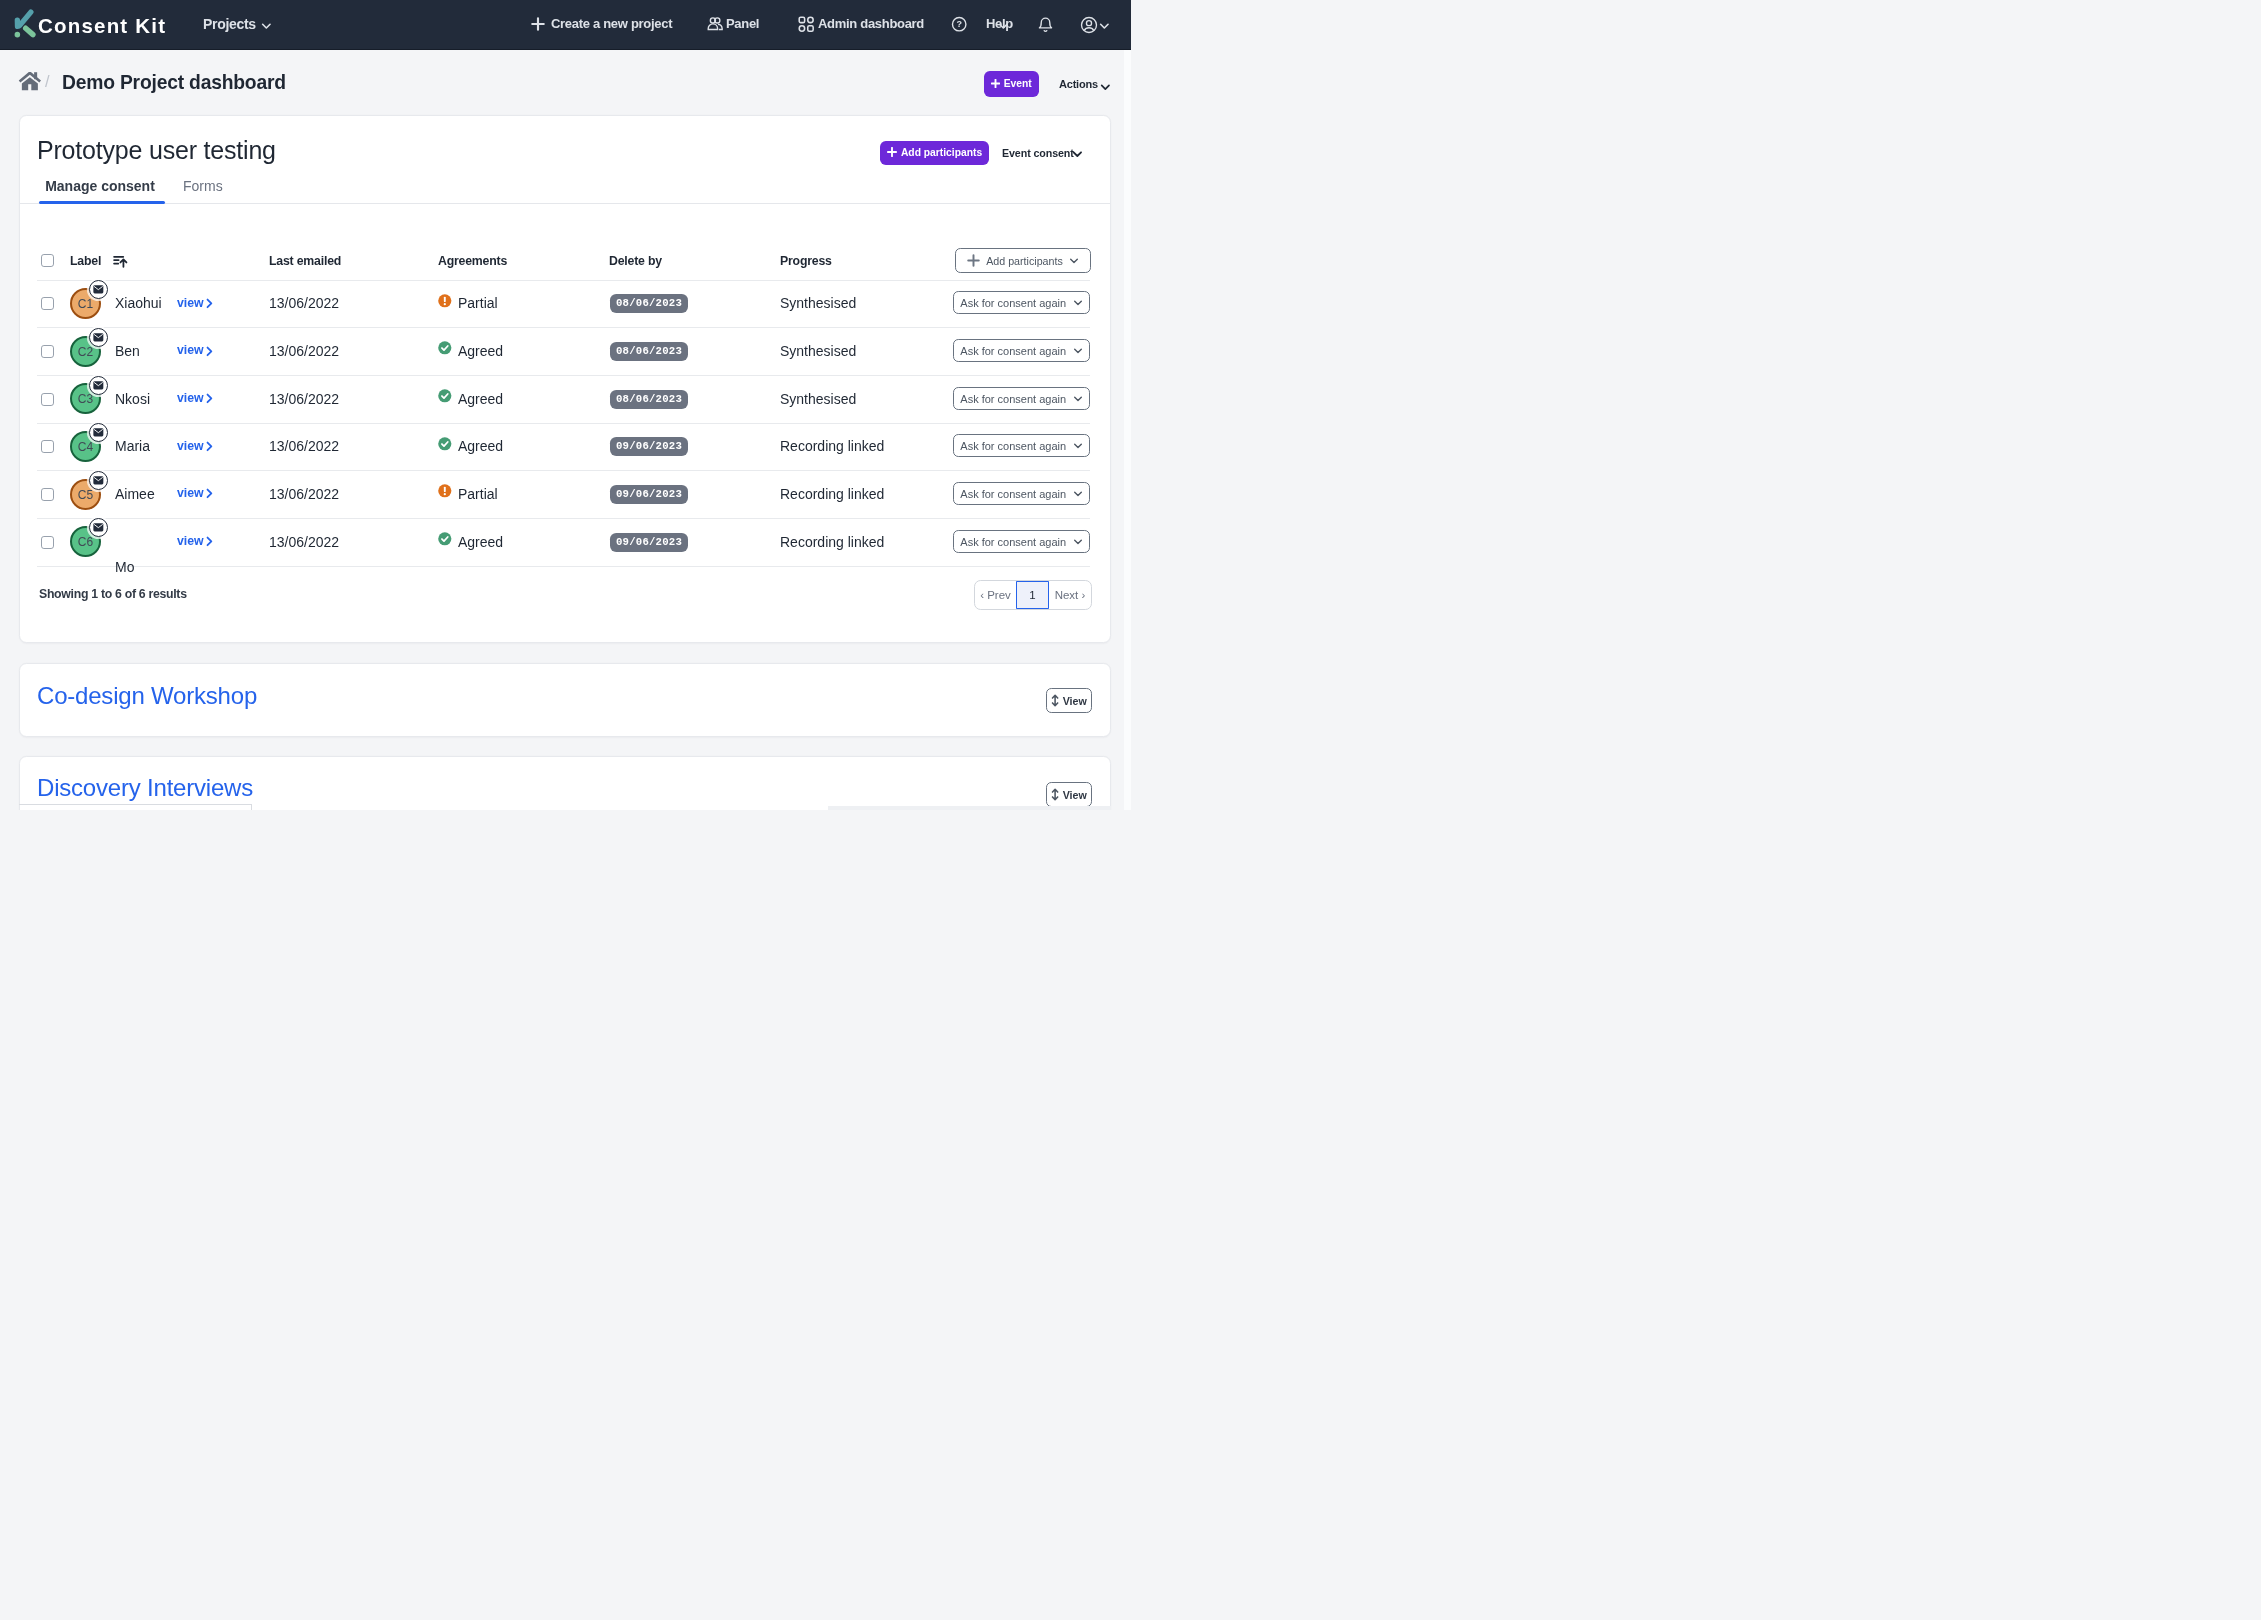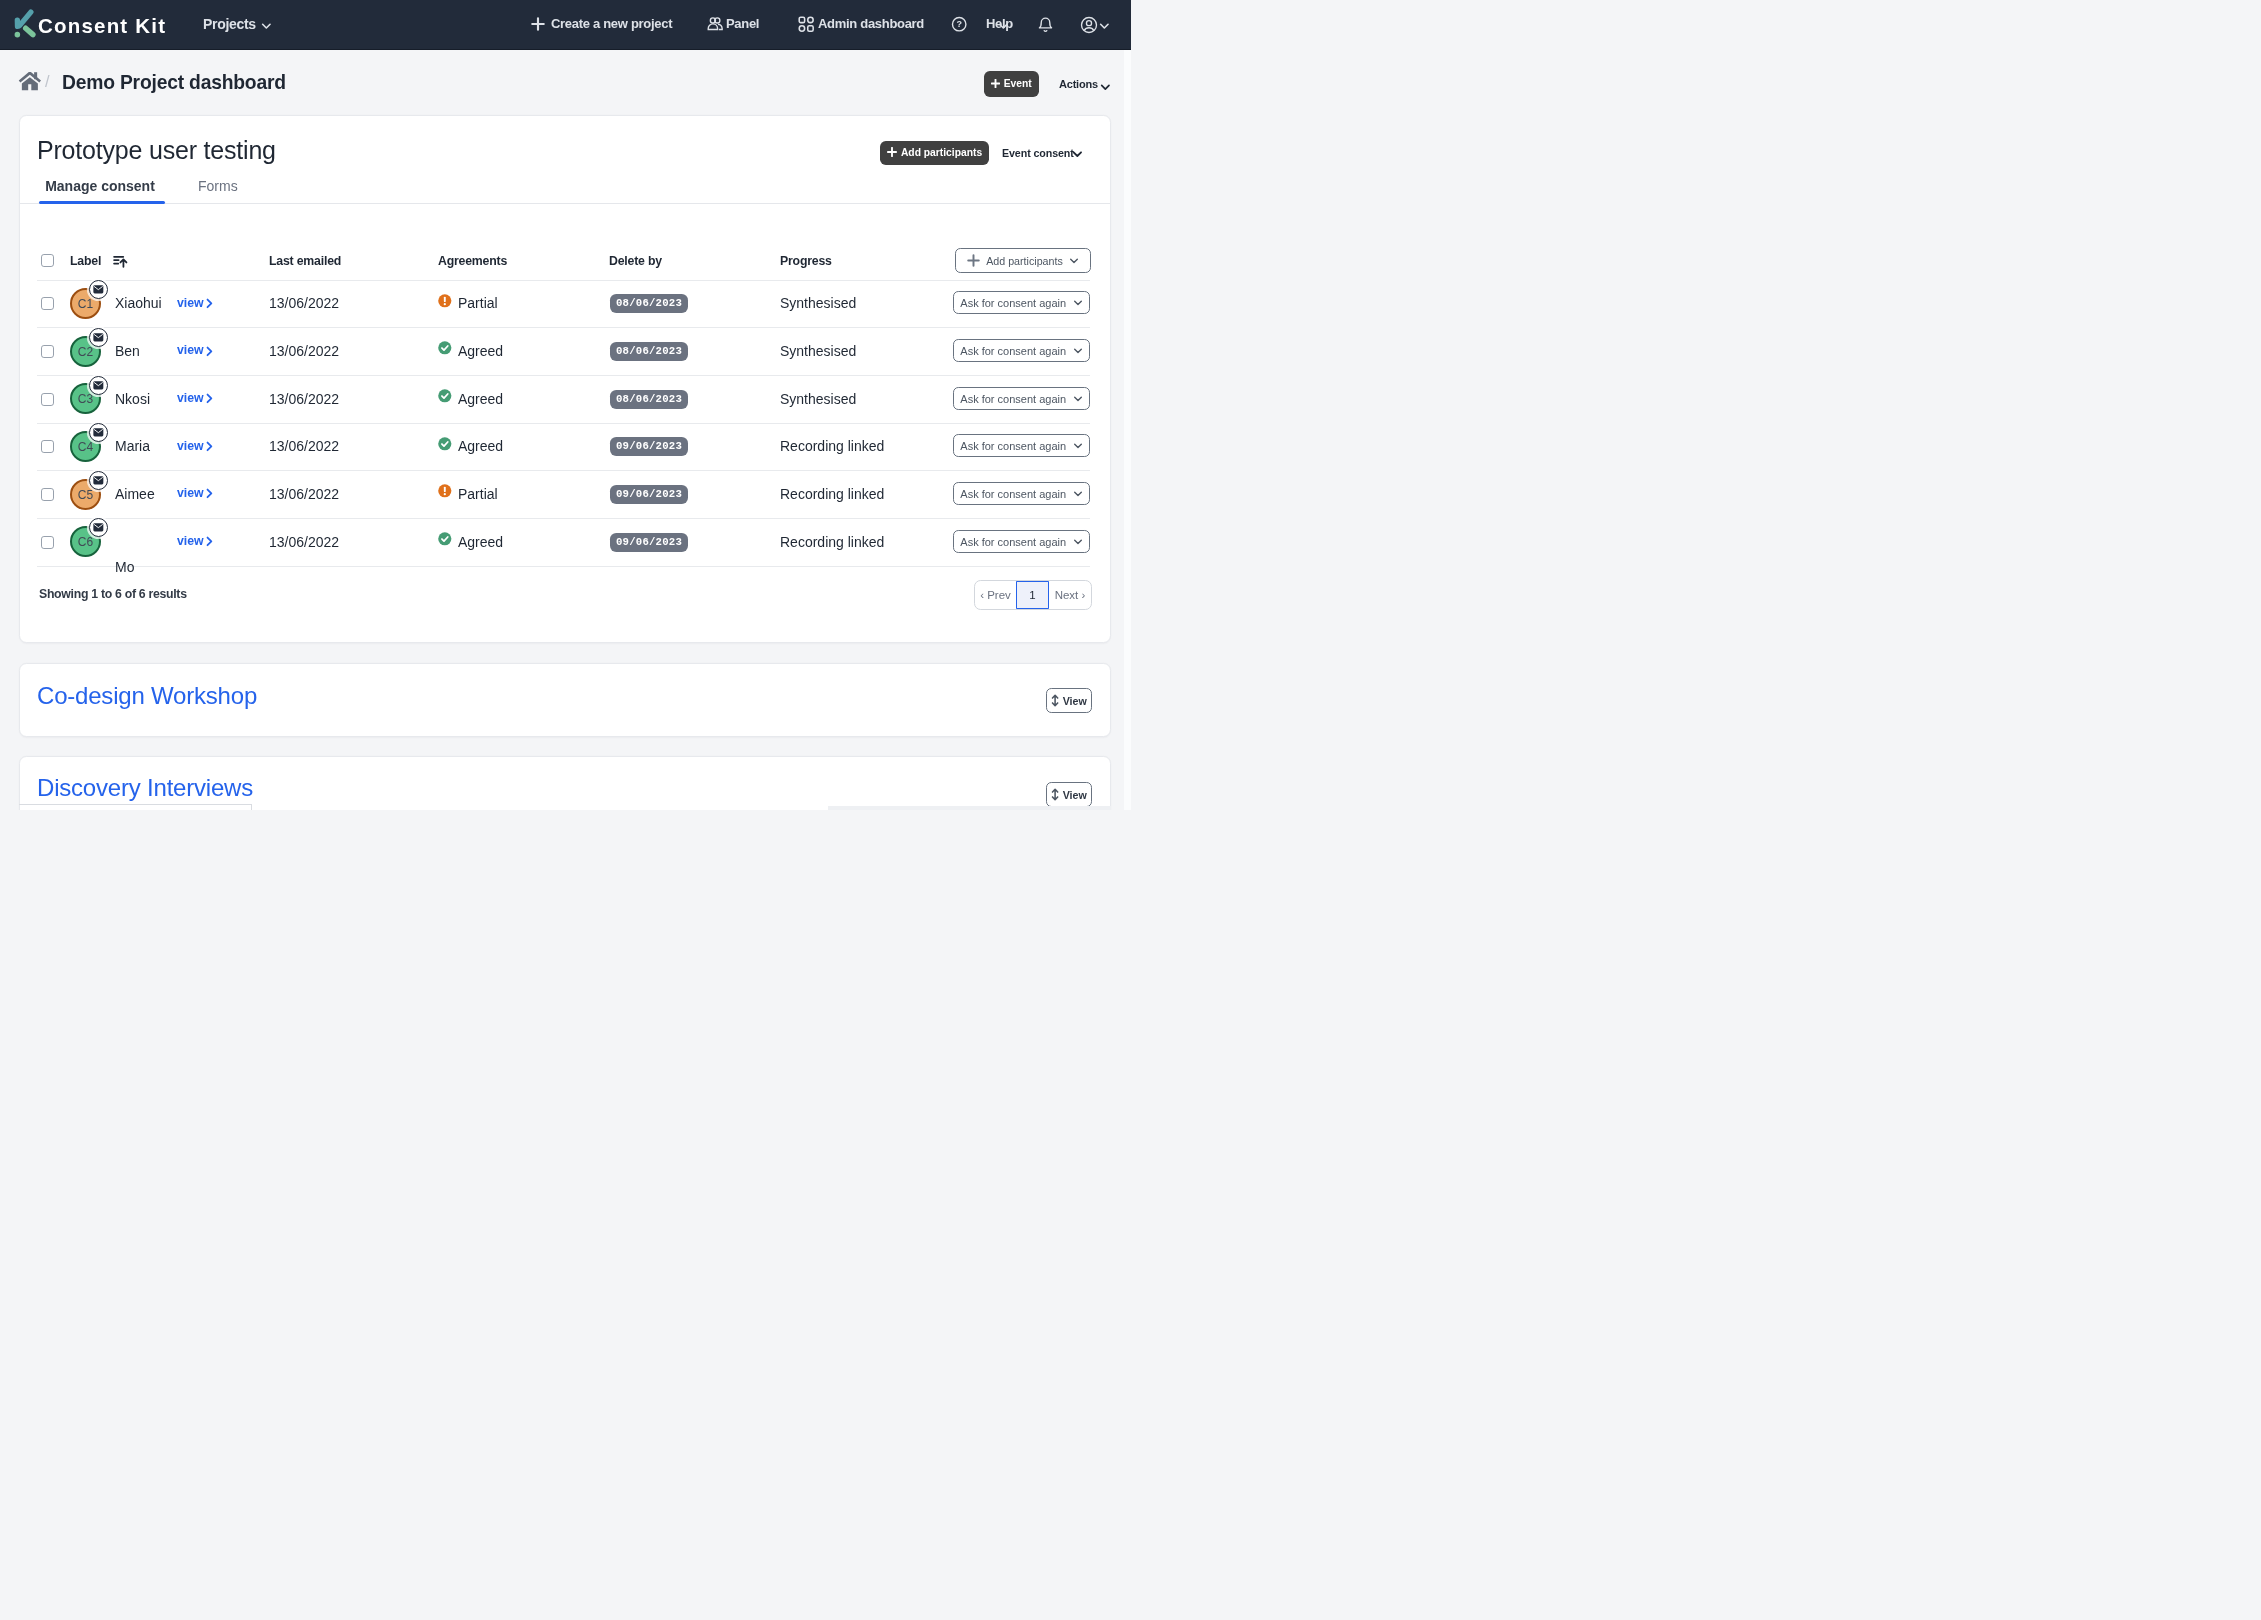--- a/index.html
+++ b/index.html
@@ -8,21 +8,21 @@
   .abs { position:absolute; }
 
   
   #nav { position:absolute; left:0; top:0; width:1131px; height:50px; background:#222b3a; border-bottom:0.8px solid #161d29; }
   .navtxt { color:#dde1e7; font-size:13px; font-weight:700; letter-spacing:-0.3px; }
 
   
   #crumbtitle { position:absolute; left:62px; top:72px; font-size:19.3px; font-weight:700; color:#1f2733; letter-spacing:-0.2px; }
   #slash { position:absolute; left:45px; top:72px; font-size:16.4px; color:#c0c5cd; }
 
-  .btn-blue { background:#404040; color:#fff; border-radius:5.8px; display:flex; align-items:center; justify-content:center; padding-bottom:1.6px; }
+  .btn-blue { background:#6d28d9; color:#fff; border-radius:5.8px; display:flex; align-items:center; justify-content:center; padding-bottom:1.6px; }
 
   
   .card { position:absolute; left:18.5px; width:1092px; background:#fff; border:0.8px solid #e7e9ed; border-radius:7.4px; box-shadow:0 0.8px 1.6px rgba(16,24,40,.04); }
   #card1 { top:115px; height:528px; }
   #card2 { top:663px; height:74px; }
   #card3 { top:756px; height:74px; }
 
   .cardtitle { font-size:25px; color:#1f2733; letter-spacing:-0.2px; }
   .bluetitle { font-size:24px; color:#2563eb; letter-spacing:-0.2px; }
 
@@ -143,21 +143,21 @@
   <svg width="10" height="10" viewBox="0 0 15 15">
       <path d="M7.5 1.2 V13.8 M1.2 7.5 H13.8" stroke="#fff" stroke-width="2.8" stroke-linecap="round"></path>
     </svg>Add participants
 </div>
 <div class="abs" style="left:1002px; top:147px; font-size:10.7px; font-weight:600; color:#1f2733; letter-spacing:-0.1px;">Event consent</div>
 <svg class="abs" style="left:1072px; top:149px;" width="10.7" height="10.7" viewBox="0 0 13 13">
     <path d="M2 4 L6.5 8.5 L11 4" fill="none" stroke="#1f2733" stroke-width="2.2" stroke-linecap="round" stroke-linejoin="round"></path>
   </svg>
 
 <div class="abs" style="left:37px; top:178px; width:126px; text-align:center; font-size:14px; font-weight:700; color:#343c48;">Manage consent</div>
-<div class="abs" style="left:183px; top:178px; font-size:14px; color:#6b7280;margin-left:15px;">Forms</div>
+<div class="abs" style="left:183px; top:178px; font-size:14px; color:#6b7280;">Forms</div>
 
 <div class="checkbox" style="left:41px; top:254px;"></div>
 <div class="hcell" style="left:70px; top:254px;">Label</div>
 <svg class="abs" style="left:113px; top:255px;" width="15" height="13" viewBox="0 0 18 16" fill="none" stroke="#1f2733" stroke-width="2.2" stroke-linecap="round" stroke-linejoin="round">
   <path d="M1.1 2.2 H12.4 M1.1 6.3 H6.7 M1.1 10.5 H6.3"></path>
   <path d="M12.6 14.6 V6.2 M8.9 9.2 L12.6 5.5 L16.3 9.2"></path>
 </svg>
 <div class="hcell" style="left:269px; top:254px;">Last emailed</div>
 <div class="hcell" style="left:438px; top:254px;">Agreements</div>
 <div class="hcell" style="left:609px; top:254px;">Delete by</div>

